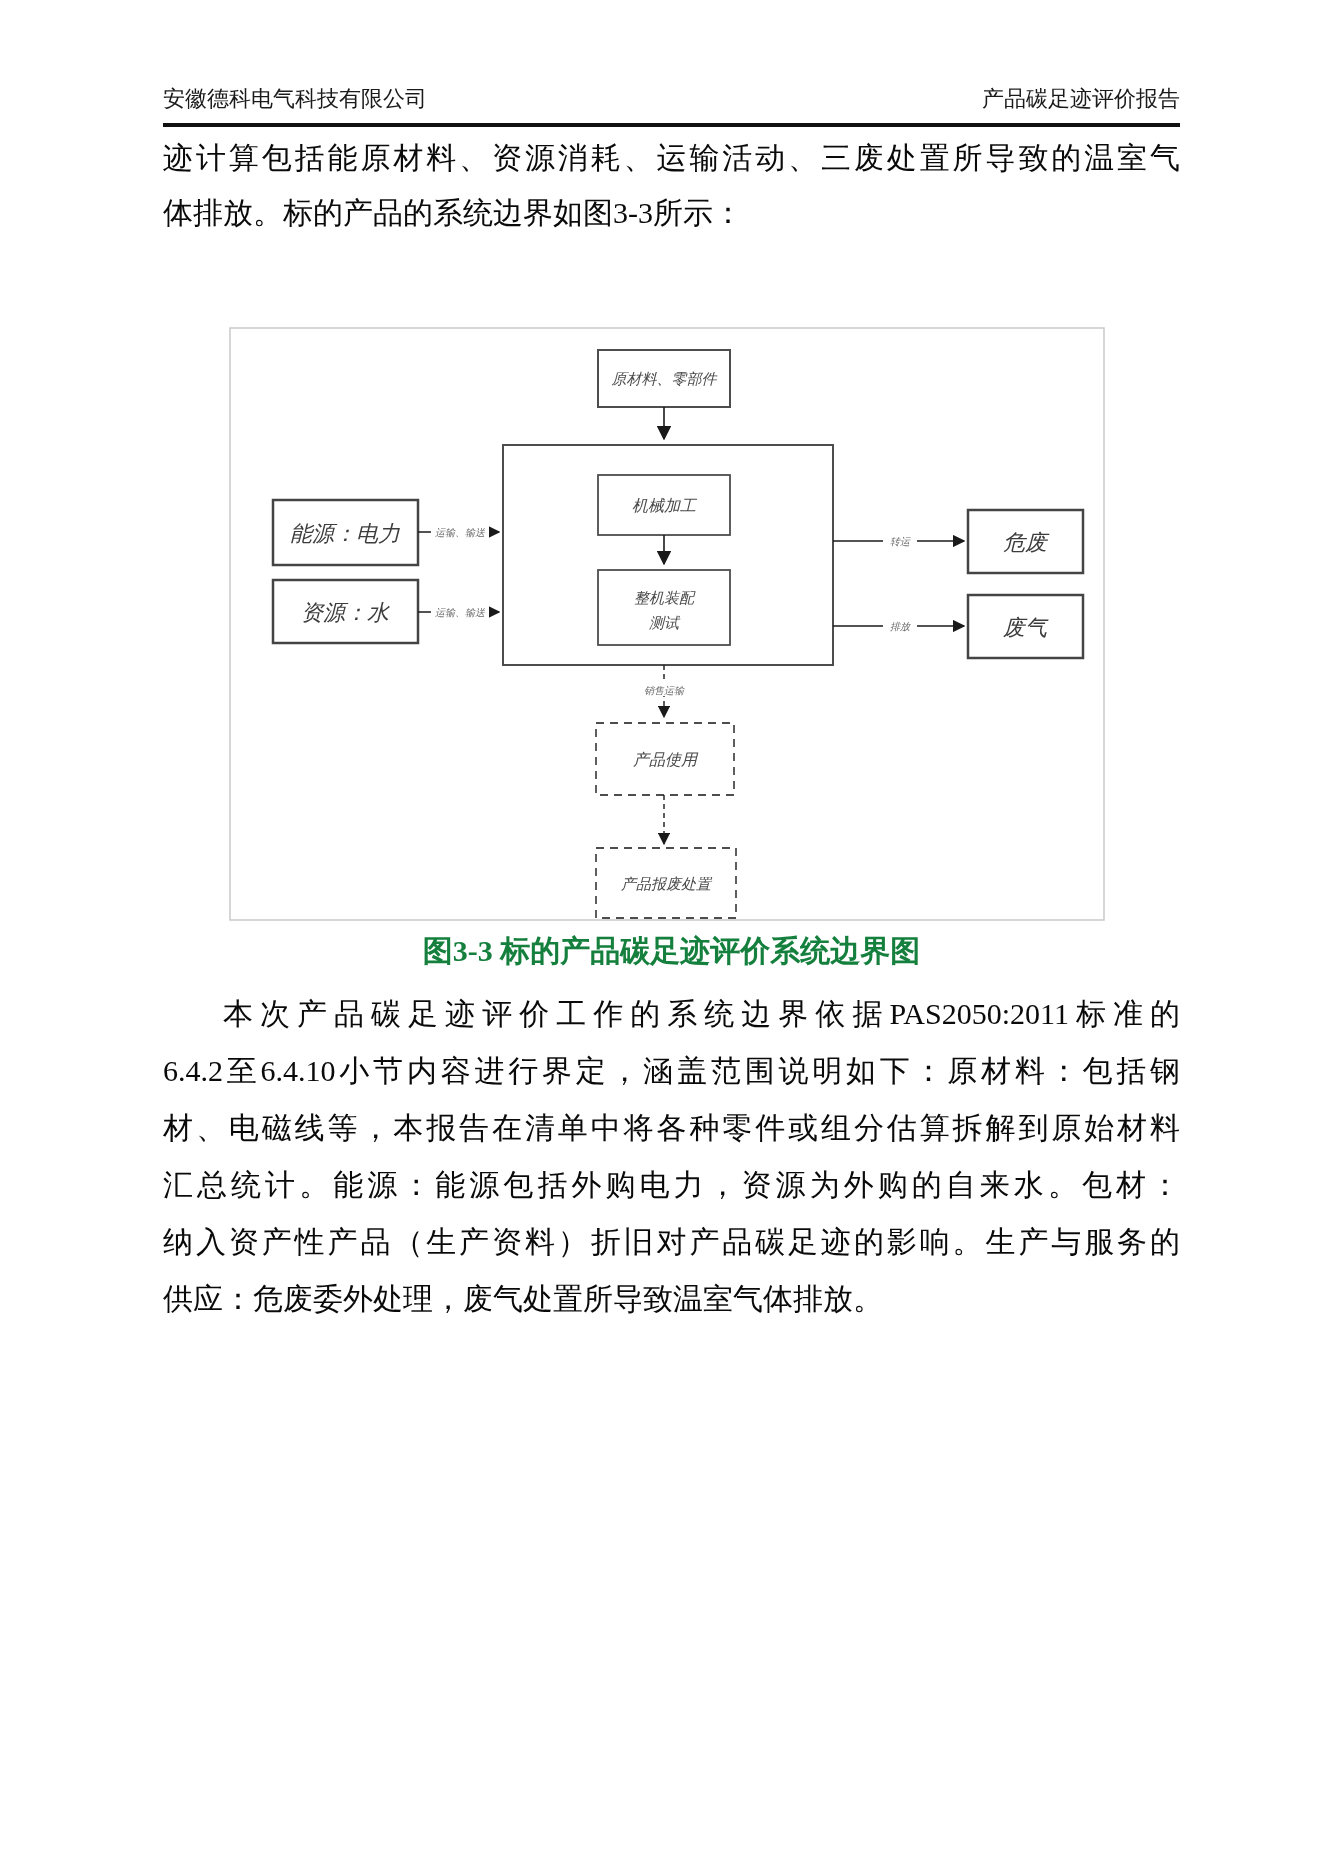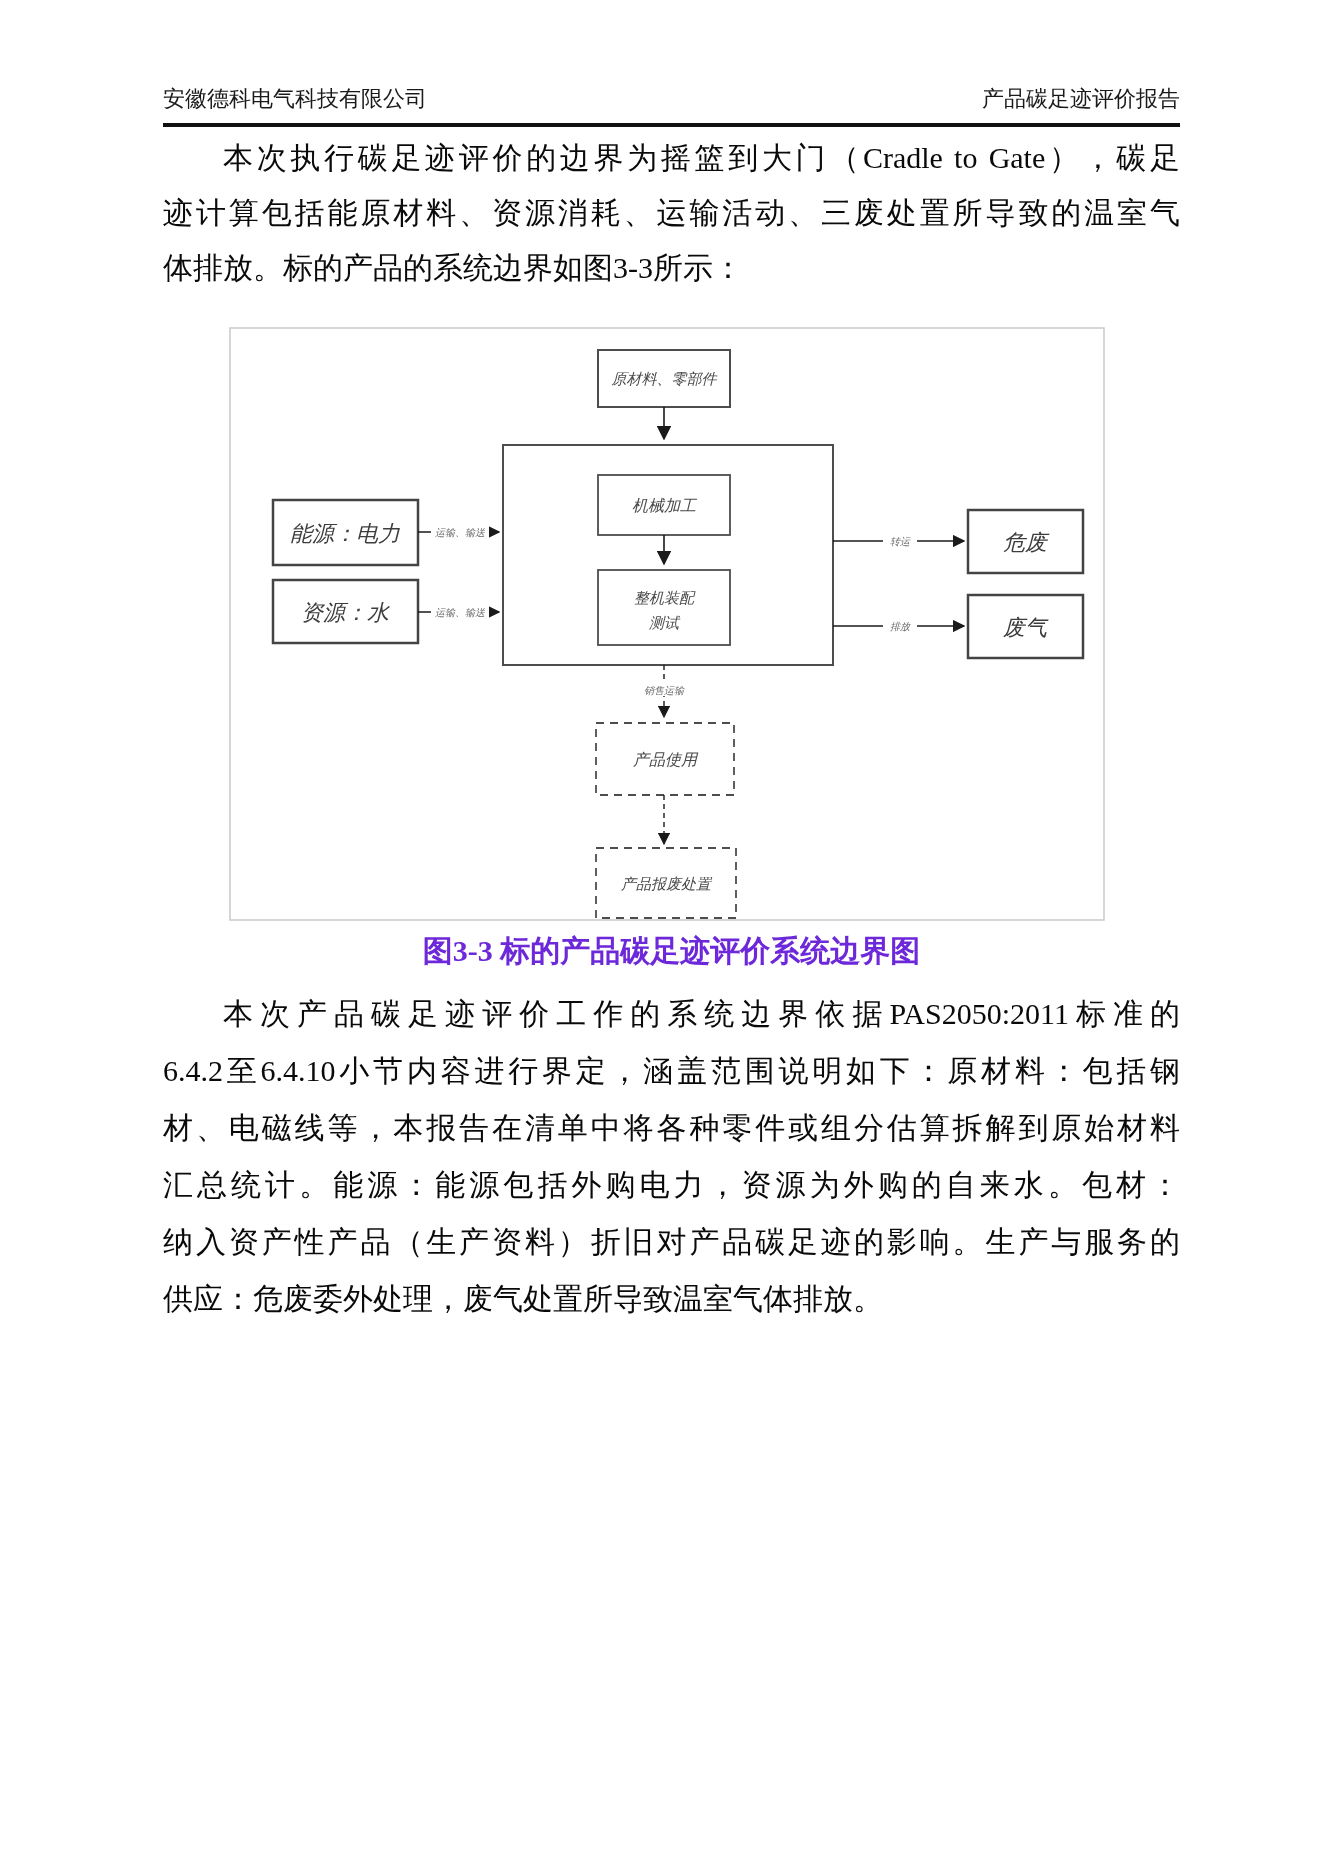--- a/index.html
+++ b/index.html
@@ -21,21 +21,21 @@
   .para .line{
     display:block;line-height:55px;height:55px;
     text-align:justify;text-align-last:justify;
     white-space:nowrap;
   }
   .para.p2 .line,.para.p3 .line{line-height:57px;height:57px;}
   .para .line.indent{text-indent:60px;}
   .para .line.last{text-align-last:left;}
   .caption{
     position:absolute;left:163px;top:925px;width:1017px;
-    text-align:center;font-size:30px;font-weight:bold;line-height:52px;color:#6d28d9;
+    text-align:center;font-size:30px;font-weight:bold;line-height:52px;color:#15803d;
   }
   .section-heading{
     position:absolute;left:163px;top:1438px;width:1017px;
     font-size:33px;font-weight:bold;line-height:60px;color:#4d7c0f;
   }
   .page-number{
     position:absolute;left:0;top:1792px;width:1323px;
     text-align:center;font-size:20px;line-height:30px;color:#000000;
   }
   .diagram{position:absolute;left:228px;top:320px;font-style:italic;}
@@ -52,21 +52,20 @@
 <body>
 
 <div class="page">
 
   <div class="header">
     <span>安徽德科电气科技有限公司</span>
     <span>产品碳足迹评价报告</span>
   </div>
 
   <div class="para p1" style="top:130px;">
-    <span class="line indent">本次执行碳足迹评价的边界为摇篮到大门（Cradle to Gate），碳足</span>
     <span class="line">迹计算包括能原材料、资源消耗、运输活动、三废处置所导致的温室气</span>
     <span class="line last">体排放。标的产品的系统边界如图3-3所示：</span>
   </div>
 
   <div class="diagram">
     <svg width="880" height="604" viewBox="0 0 880 604">
       <defs>
         <marker id="arr" viewBox="0 0 10 10" refX="9" refY="5" markerWidth="9" markerHeight="9" orient="auto-start-reverse">
           <path d="M0,0 L10,5 L0,10 z" fill="#1a1a1a"></path>
         </marker>

